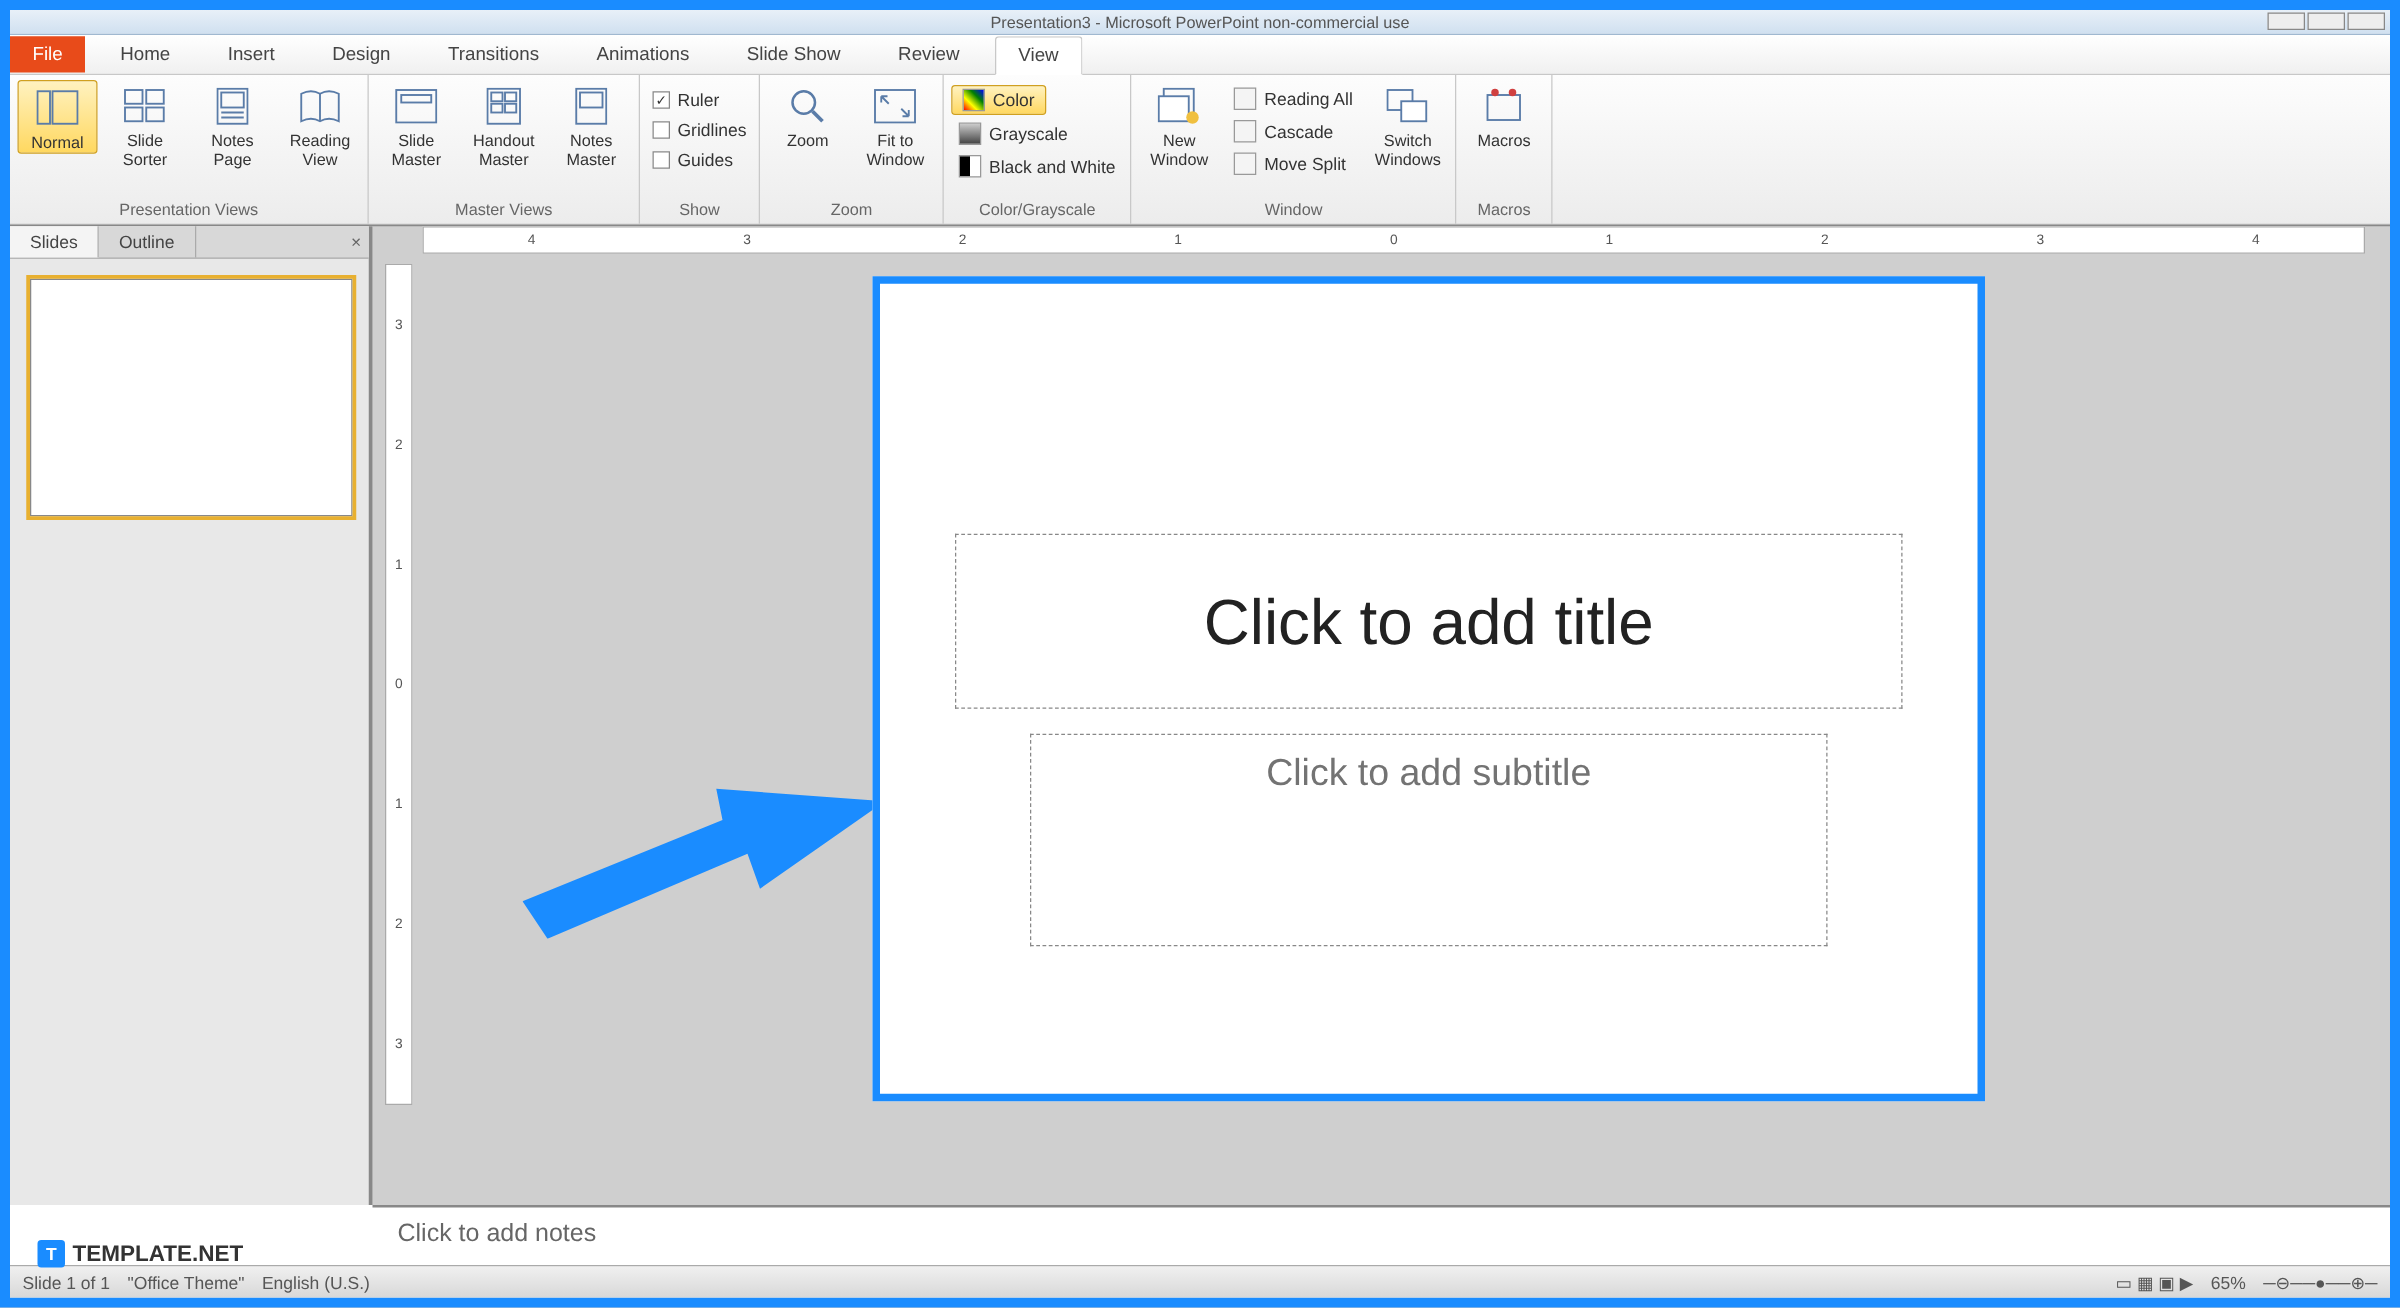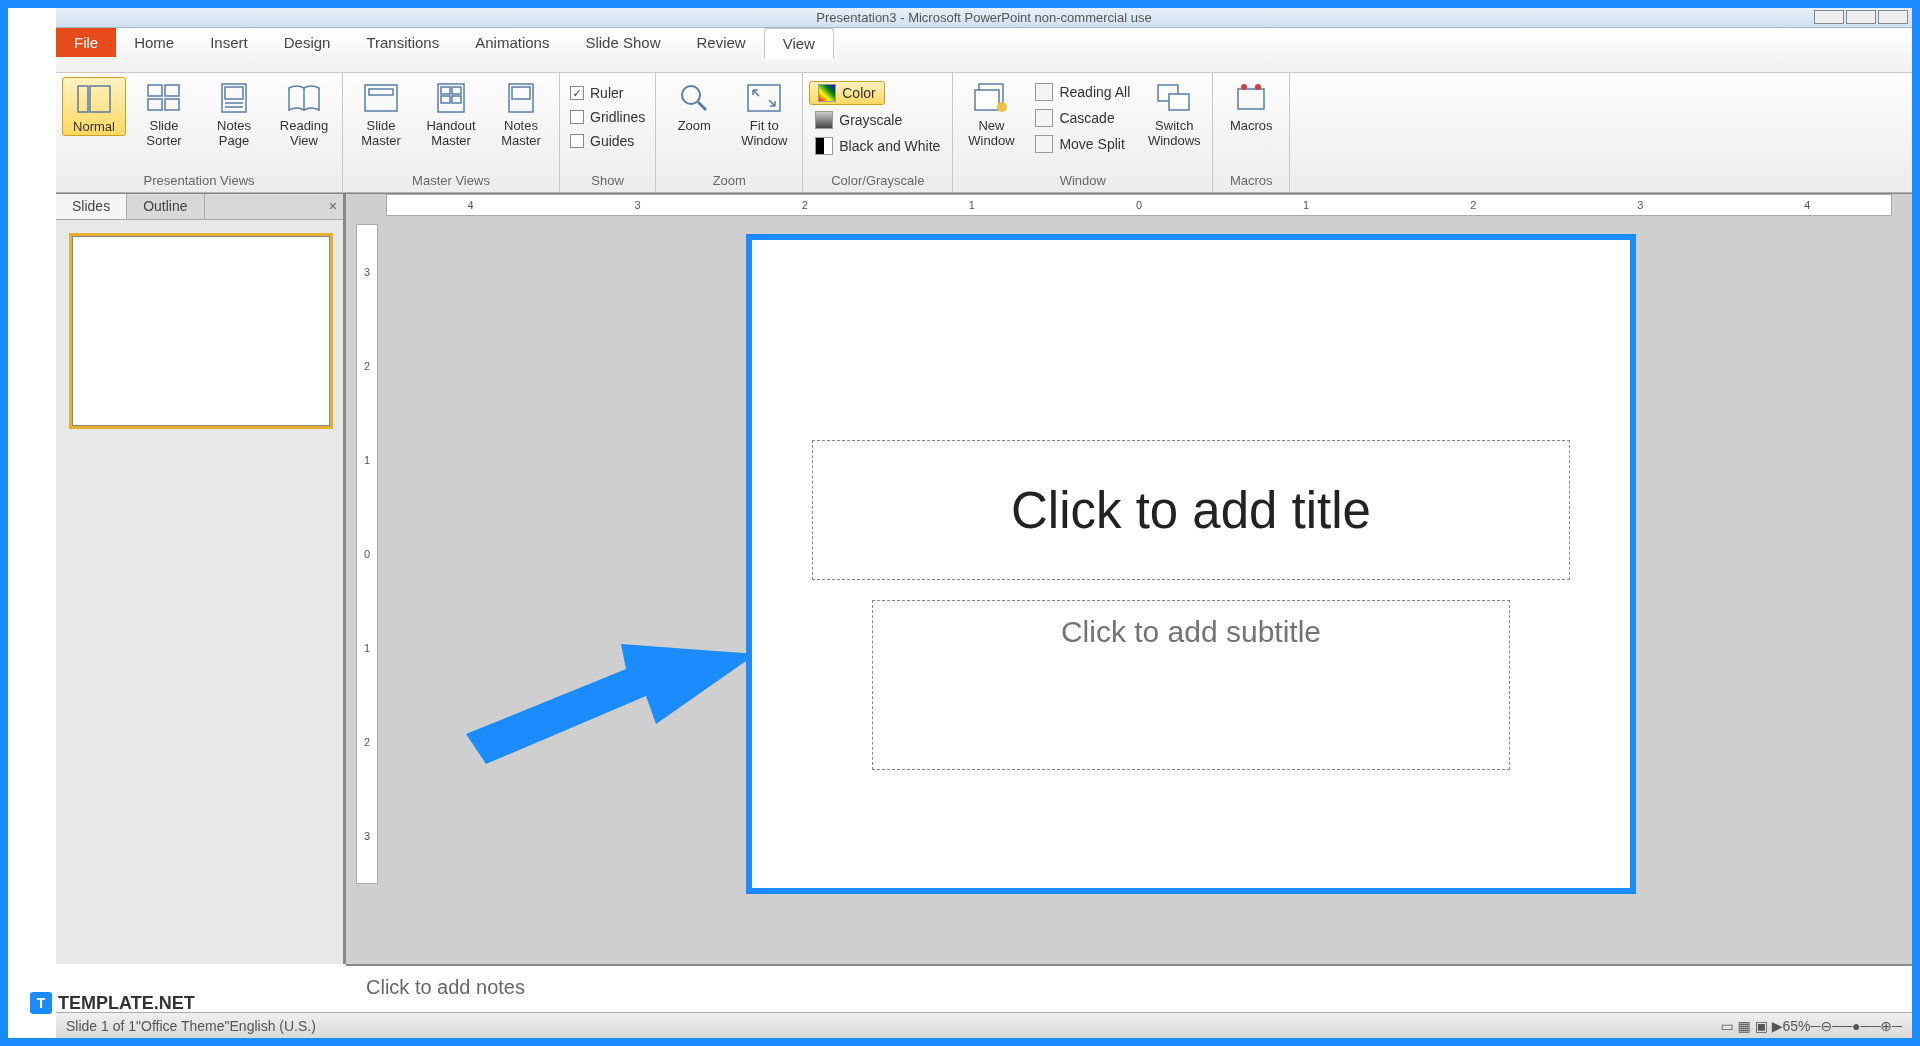--- a/index.html
+++ b/index.html
@@ -1,21 +1,21 @@
 <!DOCTYPE html>
 <html><head>
 <meta charset="utf-8">
 <style>
 * { margin:0; padding:0; box-sizing:border-box; font-family:"Segoe UI",Tahoma,sans-serif; }
 body { background:#1a8cff; width:1920px; height:1046px; overflow:hidden; position:relative; }
-.frame { position:absolute; left:8px; top:8px; right:8px; bottom:8px; background:#fff; display:flex; flex-direction:column;padding-left:48px; }
+.frame { position:absolute; left:8px; top:8px; right:8px; bottom:8px; background:#fff; display:flex; flex-direction:column; }
 .titlebar { height:20px; background:linear-gradient(#e8f0f8,#d0e0f0); border-bottom:1px solid #a0b8d0; font-size:13px; color:#555; text-align:center; line-height:20px; position:relative; }
 .titlebar .winbtns { position:absolute; right:4px; top:2px; display:flex; gap:2px; }
 .titlebar .winbtns div { width:30px; height:14px; border:1px solid #888; background:#eee; }
-.tabrow { height:45px; display:flex; align-items:flex-start; background:linear-gradient(#fff,#f0f0f0); border-bottom:1px solid #c8c8c8; }
+.tabrow { height:32px; display:flex; align-items:center; background:linear-gradient(#fff,#f0f0f0); border-bottom:1px solid #c8c8c8;gap:10px; }
 .tab { padding:6px 18px; font-size:15px; color:#444; cursor:pointer; }
 .tab.file { background:#e84b1a; color:#fff; font-weight:400; }
 .tab.active { background:#fff; border:1px solid #c8c8c8; border-bottom:1px solid #fff; margin-bottom:-1px; border-radius:3px 3px 0 0; }
 .ribbon { height:120px; background:linear-gradient(#fdfdfd,#ececec); border-bottom:1px solid #b0b0b0; display:flex; }
 .group { border-right:1px solid #c8c8c8; display:flex; flex-direction:column; padding:4px 6px 0 6px; }
 .group-label { text-align:center; font-size:13px; color:#666; padding:2px 0 4px 0; }
 .group-body { flex:1; display:flex; align-items:flex-start; gap:6px; }
 .bigbtn { display:flex; flex-direction:column; align-items:center; width:64px; padding-top:4px; cursor:pointer; font-size:13px; color:#333; text-align:center; line-height:1.15; }
 .bigbtn .ico { width:40px; height:34px; margin-bottom:4px; display:flex; align-items:center; justify-content:center; }
 .chk { display:flex; align-items:center; font-size:14px; color:#333; gap:6px; padding:2px 4px; cursor:pointer; }
@@ -32,21 +32,21 @@
 .thumb { margin:16px; width:258px; height:190px; background:#fff; border:1px solid #888; outline:3px solid #e8b030; }
 .canvas-area { flex:1; position:relative; overflow:hidden; }
 .hruler { position:absolute; top:0; left:40px; right:20px; height:22px; background:#fff; border:1px solid #aaa; font-size:11px; color:#555; display:flex; align-items:center; justify-content:space-around; }
 .vruler { position:absolute; top:30px; left:10px; width:22px; bottom:80px; background:#fff; border:1px solid #aaa; font-size:11px; color:#555; display:flex; flex-direction:column; align-items:center; justify-content:space-around; }
 .slide { position:absolute; left:400px; top:40px; width:890px; height:660px; background:#fff; border:6px solid #1a8cff; }
 .ph { position:absolute; border:1px dashed #888; display:flex; align-items:flex-start; justify-content:center; color:#555; }
 .ph.title { left:60px; top:200px; right:60px; height:140px; font-size:51px; align-items:center; color:#222; }
 .ph.sub { left:120px; top:360px; right:120px; height:170px; font-size:30px; padding-top:14px; color:#737373; }
 .arrow { position:absolute; left:120px; top:430px; width:290px; height:140px; }
 .notes { height:48px; background:#fff; border-top:2px solid #888; padding:10px 20px; font-size:20px; color:#666; margin-left:290px; }
-.statusbar { height:26px; background:linear-gradient(#f0f0f0,#d8d8d8); border-top:1px solid #aaa; display:flex; align-items:center; font-size:14px; color:#555; padding:0 10px; gap:0; }
+.statusbar { height:26px; background:linear-gradient(#f0f0f0,#d8d8d8); border-top:1px solid #aaa; display:flex; align-items:center; font-size:14px; color:#555; padding:0 10px; gap:14px; }
 .statusbar .spacer { flex:1; }
 .watermark { position:absolute; left:30px; bottom:32px; display:flex; align-items:center; gap:6px; font-size:18px; color:#333; font-weight:600; }
 .watermark .logo { width:22px; height:22px; background:#1a8cff; color:#fff; display:flex; align-items:center; justify-content:center; border-radius:3px; font-size:14px; }
 svg.ic-sketch { stroke:#5a7ca8; fill:none; stroke-width:1.5; }
 </style>
 </head>
 <body>
 
 <div class="frame">
 

